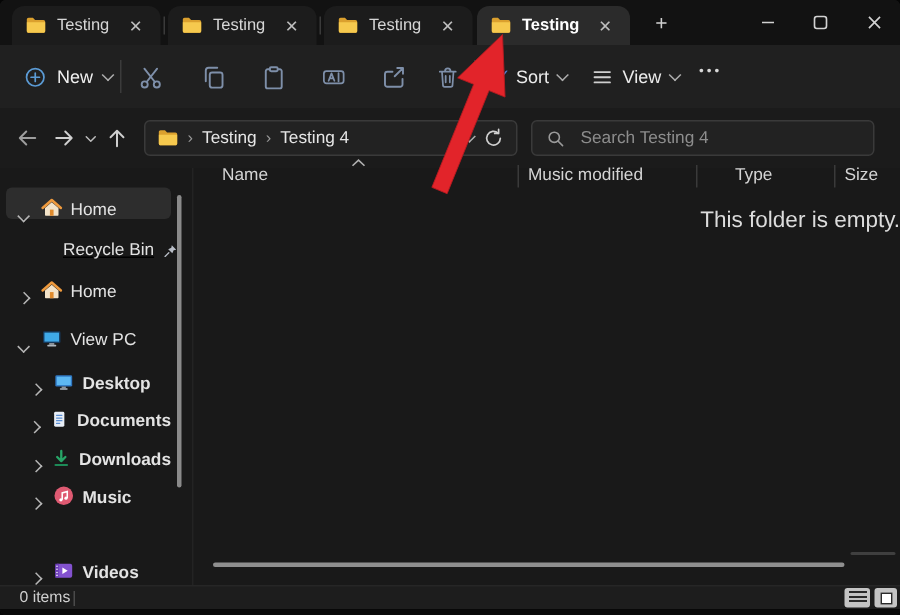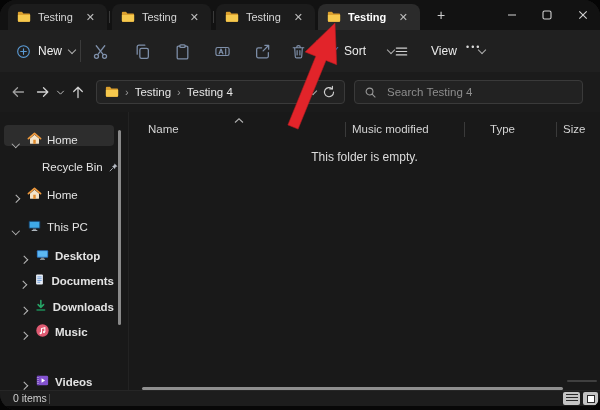--- a/index.html
+++ b/index.html
@@ -1,36 +1,36 @@
 <!DOCTYPE html>
 <html><head>
 <meta charset="utf-8">
 <style>
   html,body{margin:0;padding:0;background:#050505;}
   *{box-sizing:border-box;font-family:"Liberation Sans","DejaVu Sans",sans-serif;}
-  .window{position:relative;width:600px;height:410px;background:#191919;overflow:hidden;border-radius:16px;}
+  .window{position:relative;width:600px;height:410px;background:#191919;overflow:hidden;border-radius:4px;}
 
   
   .tabbar{position:absolute;left:0;top:0;width:600px;height:30px;background:#121212;}
   .tab{position:absolute;top:4px;height:26px;border-radius:8px 8px 0 0;display:flex;align-items:center;gap:7px;padding:0 9px;cursor:default;background:#1c1c1c;}
   .tab.active{background:#2b2b2b;z-index:2;}
   .tab .lbl{flex:1;font-size:11px;color:#d6d6d6;white-space:nowrap;overflow:hidden;}
   .tab.active .lbl{color:#ffffff;font-weight:700;}
   .tab .x{font-size:11px;color:#bdbdbd;padding:1px 3px;border-radius:3px;}
   .tab-sep{position:absolute;top:11px;width:1px;height:12px;background:#3a3a3a;}
   .newtab{position:absolute;left:431px;top:7px;width:20px;height:18px;color:#cfcfcf;font-size:14px;line-height:17px;text-align:center;border-radius:4px;}
   .wctl{position:absolute;top:2px;width:32px;height:26px;display:flex;align-items:center;justify-content:center;}
 
   
   .toolbar{position:absolute;left:0;top:30px;width:600px;height:42px;background:#202020;}
   .tb-new{position:absolute;left:13px;top:9px;height:24px;display:flex;align-items:center;gap:7px;padding:0 3px;border-radius:4px;}
   .tb-new .nl{font-size:12px;color:#f0f0f0;}
   .tdiv{position:absolute;top:10px;width:1px;height:22px;background:#3b3b3b;}
   .ti{position:absolute;top:12px;width:20px;height:18px;display:flex;align-items:center;justify-content:center;}
-  .tb-txt{position:absolute;top:9px;height:24px;display:flex;align-items:center;gap:22px;border-radius:4px;}
+  .tb-txt{position:absolute;top:9px;height:24px;display:flex;align-items:center;gap:6px;border-radius:4px;}
   .tb-txt .tl{font-size:12px;color:#ececec;}
   .dots{position:absolute;left:466px;top:12px;font-size:9px;letter-spacing:2px;color:#d8d8d8;}
   .sortcheck{position:absolute;left:331px;top:14px;color:#4d80d6;font-size:11px;}
   .dchev{width:6px;height:6px;border-right:1.3px solid #aeaeae;border-bottom:1.3px solid #aeaeae;transform:rotate(45deg);margin-top:-3px;display:inline-block;}
 
   
   .addr{position:absolute;left:0;top:72px;width:600px;height:40px;background:#1b1b1b;}
   .navbtn{position:absolute;top:8px;width:24px;height:24px;display:flex;align-items:center;justify-content:center;border-radius:4px;}
   .crumbbox{position:absolute;left:96px;top:8px;width:249px;height:24px;background:#222222;border:1px solid #3a3a3a;border-radius:4px;display:flex;align-items:center;gap:6px;padding:0 8px;}
   .crumbbox .sep{color:#9a9a9a;font-size:11px;}
@@ -49,25 +49,25 @@
   .srow .chevbox{width:12px;display:flex;justify-content:center;}
   .chev{width:5.5px;height:5.5px;border-right:1.3px solid #b6b6b6;border-bottom:1.3px solid #b6b6b6;display:inline-block;}
   .chev.right{transform:rotate(-45deg);}
   .chev.down{transform:rotate(45deg);margin-top:-3px;}
   .srow .slabel{font-size:11.5px;color:#e3e3e3;white-space:nowrap;}
   .srow .pin{margin-left:auto;margin-right:4px;display:flex;}
   .sbar{position:absolute;left:118px;top:18px;width:2.5px;height:195px;background:#8a8a8a;border-radius:2px;}
   .vdiv{position:absolute;left:128px;top:112px;width:1px;height:278px;background:#232323;}
 
   
-  .main{position:absolute;left:129px;top:116px;width:471px;height:278px;}
+  .main{position:absolute;left:129px;top:104px;width:471px;height:278px;}
   .hlabel{position:absolute;top:7px;font-size:11.5px;color:#d4d4d4;}
   .hdiv{position:absolute;top:6px;width:1px;height:15px;background:#3a3a3a;}
   .sortind{position:absolute;left:104px;top:1px;}
-  .empty{position:absolute;left:0;top:34px;width:100%;text-align:center;font-size:12px;color:#dcdcdc;}
+  .empty{position:absolute;left:0;top:34px;width:100%;text-align:right;font-size:15px;color:#dcdcdc;}
   .hscroll{position:absolute;left:13px;top:271px;width:421px;height:2.5px;background:#8f8f8f;border-radius:2px;}
   .hscroll2{position:absolute;left:438px;top:264px;width:30px;height:2px;background:#3f3f3f;border-radius:2px;}
 
   
   .status{position:absolute;left:0;top:390px;width:600px;height:16px;background:#1d1d1d;border-top:1px solid #262626;padding-left:16px;}
   .scount{position:absolute;left:13px;top:1px;font-size:10.5px;color:#cfcfcf;}
   .sdiv{position:absolute;left:49px;top:3px;width:1px;height:10px;background:#4a4a4a;}
   .viewbtn{position:absolute;top:1px;height:13px;background:#c4c4c4;border-radius:2px;}
   .vb1{left:563px;width:17px;padding:2px 2.5px;}
   .vb1 .stripes{width:100%;height:100%;background:repeating-linear-gradient(#2a2a2a 0 1.5px,#c4c4c4 1.5px 3px);}
@@ -261,21 +261,21 @@
       <span class="chevbox">
           <span class="chev down"></span>
         </span>
       <svg width="15" height="15" viewBox="0 0 16 16">
         <path d="M3.2 8.1v4.9c0 .4.3.7.7.7h8.2c.4 0 .7-.3.7-.7V8.1L8 4z" fill="#f3e3c9"></path>
         <rect x="6.7" y="9.3" width="2.6" height="4.4" fill="#e08b2d"></rect>
         <path d="M1.5 8.2 8 2.5l6.5 5.7" fill="none" stroke="#ef9a3d" stroke-width="1.8" stroke-linecap="round" stroke-linejoin="round"></path>
       </svg>
       <span class="slabel">Home</span>
     </div>
-    <div class="srow binrow" style="top:40px;">
+    <div class="srow binrow" style="top:40px;text-decoration:underline;">
       <svg width="14" height="14" viewBox="0 0 16 16">
         <path d="M4.5 4.8h7l-.5 8.7c0 .6-.5 1-1.1 1H6.1c-.6 0-1.1-.4-1.1-1z" fill="#e4ebf2"></path>
         <rect x="3.8" y="3" width="8.4" height="1.6" rx="0.8" fill="#cfd8e2"></rect>
         <path d="M8 6.9l1.7 2.9H6.3z" fill="none" stroke="#2f6fd0" stroke-width="0.9"></path>
       </svg>
       <span class="slabel">Recycle Bin</span>
       <span class="pin">
         <svg width="11" height="11" viewBox="0 0 16 16">
             <path d="M9.5 2.2l4.3 4.3-2.5.5-1.3 3-4-4 3-1.3z" fill="#b8bdc6"></path>
             <path d="M6.6 9.4 3 13" stroke="#b8bdc6" stroke-width="1.3" stroke-linecap="round"></path>
@@ -296,21 +296,21 @@
     <div class="srow" style="top:100px;">
       <span class="chevbox">
           <span class="chev down"></span>
         </span>
       <svg width="15" height="15" viewBox="0 0 16 16">
         <rect x="1.8" y="3" width="12.4" height="8.4" rx="1" fill="#163a5e"></rect>
         <rect x="2.8" y="4" width="10.4" height="6.4" fill="#3fa9e8"></rect>
         <rect x="6.2" y="11.4" width="3.6" height="1.3" fill="#8d959d"></rect>
         <rect x="4.8" y="12.7" width="6.4" height="1.1" rx="0.5" fill="#aeb6bd"></rect>
       </svg>
-      <span class="slabel">This PC</span>
+      <span class="slabel">View PC</span>
     </div>
     <div class="srow sub" style="top:129px;">
       <span class="chevbox">
           <span class="chev right"></span>
         </span>
       <svg width="15" height="15" viewBox="0 0 16 16">
         <rect x="2" y="3.4" width="12" height="8" rx="1" fill="#2f77c2"></rect>
         <rect x="3" y="4.4" width="10" height="6" fill="#5db8f2"></rect>
         <rect x="6.5" y="11.4" width="3" height="1.2" fill="#8d959d"></rect>
         <rect x="5.2" y="12.6" width="5.6" height="1" rx="0.5" fill="#aeb6bd"></rect>

